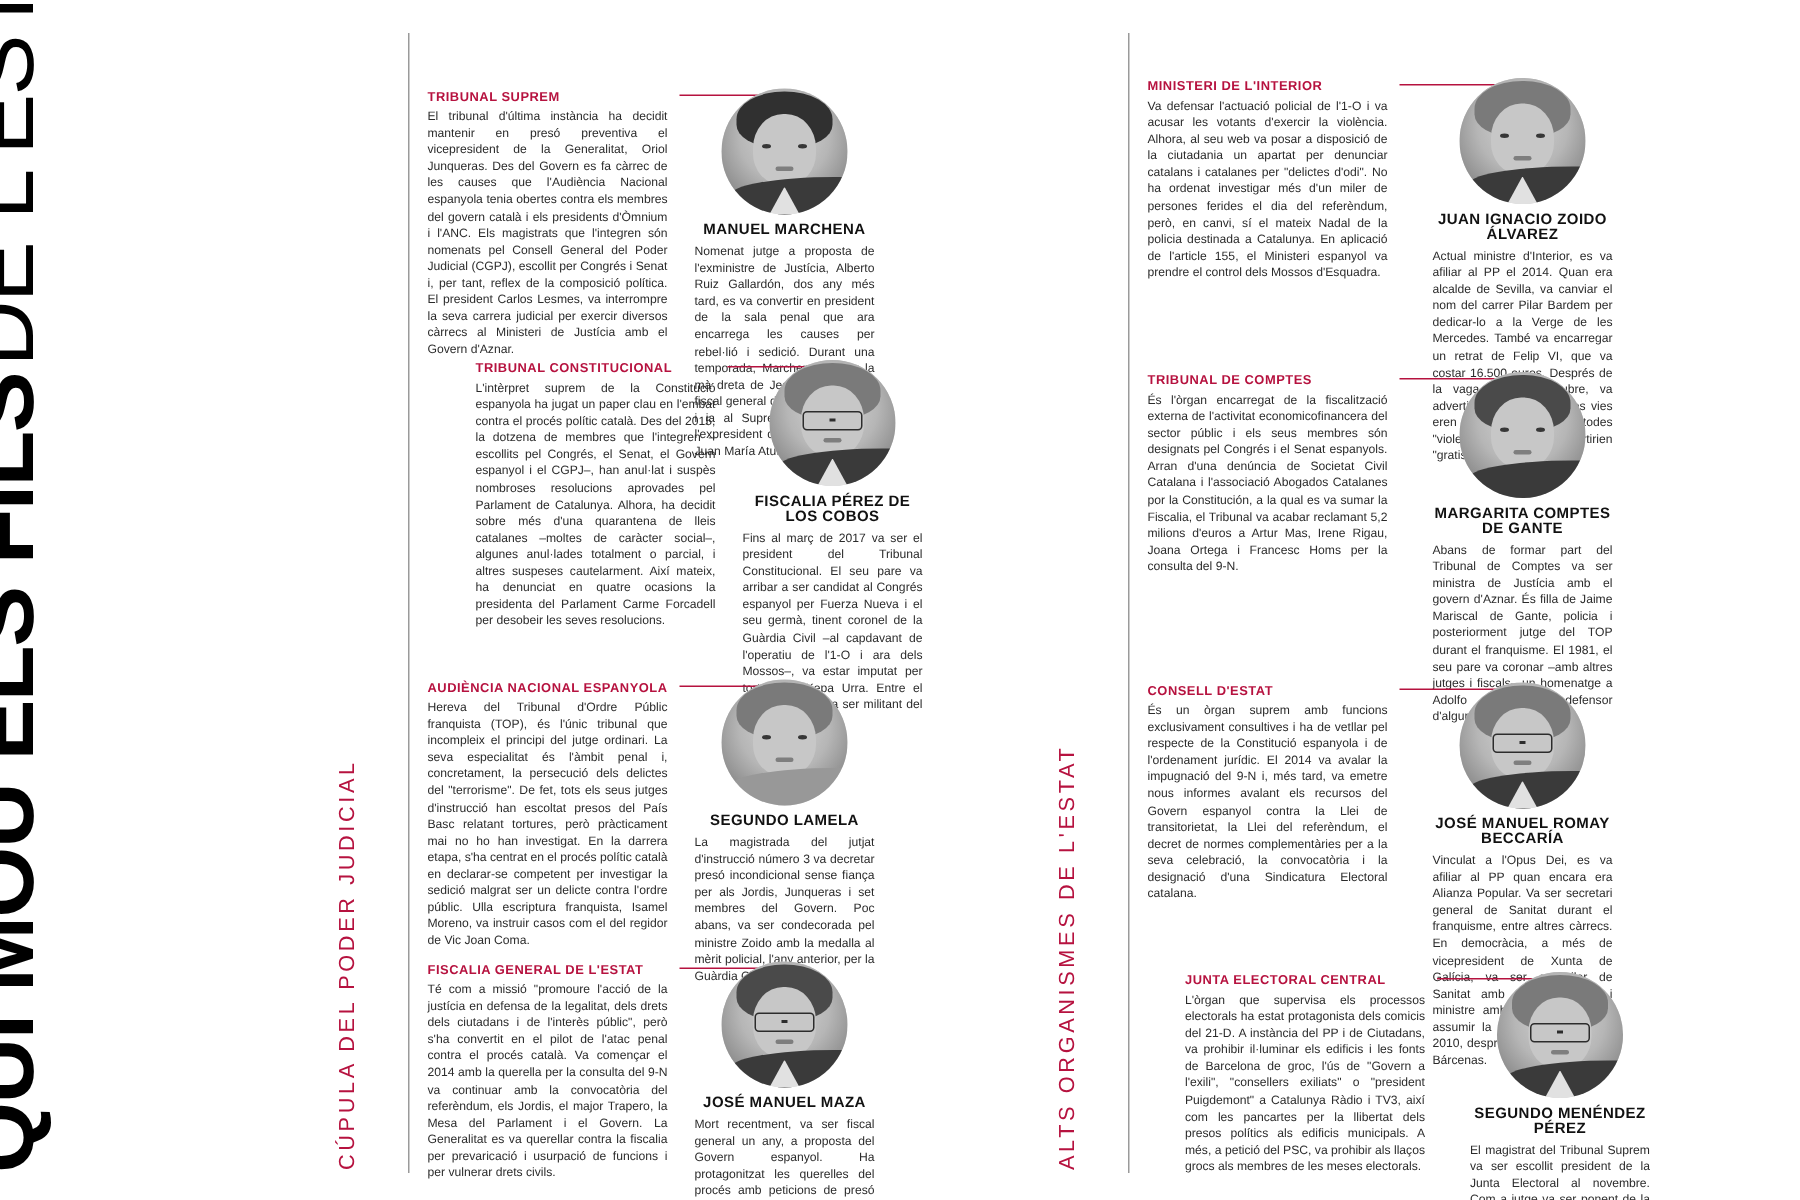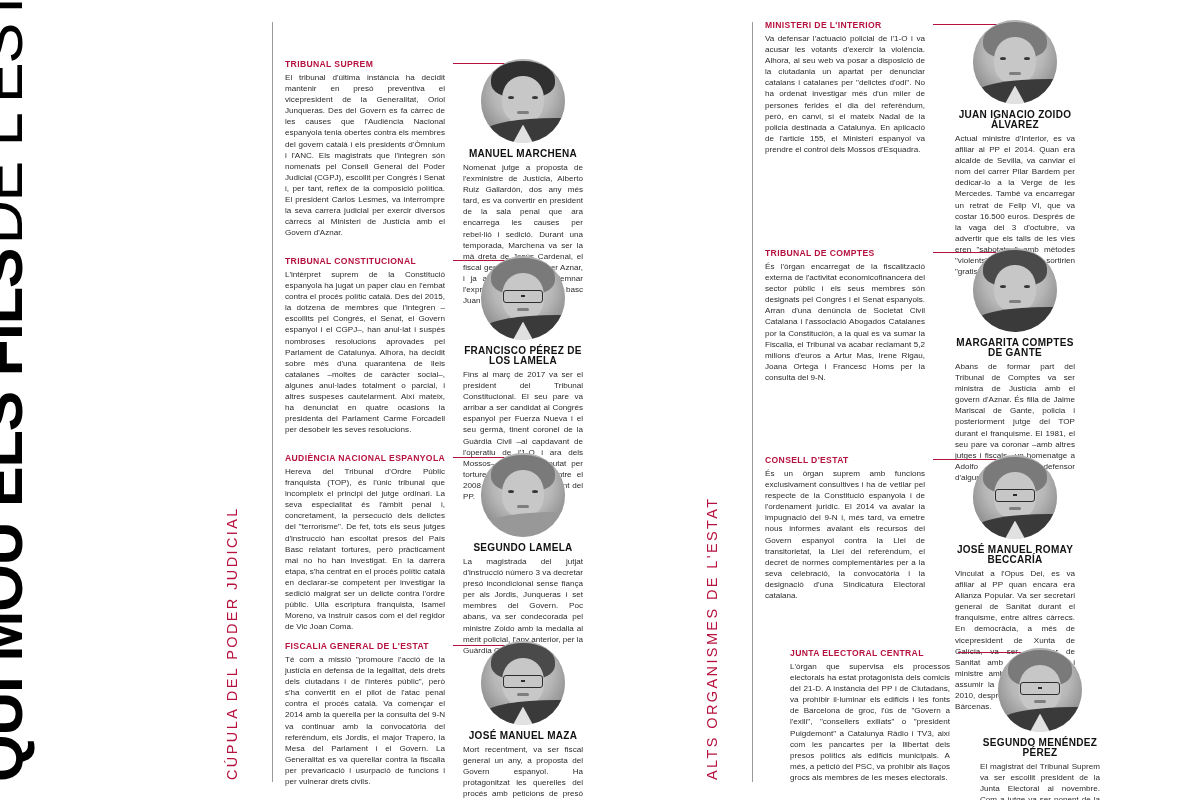--- a/index.html
+++ b/index.html
@@ -280,36 +280,36 @@
             <div class="mouth"></div>
             <div class="body"></div>
             <div class="collar"></div>
           </div>
         </div>
         <div class="person-name">MANUEL MARCHENA</div>
         <div class="person-body">Nomenat jutge a proposta de l'exministre de Justícia, Alberto Ruiz Gallardón, dos any més tard, es va convertir en president de la sala penal que ara encarrega les causes per rebel·lió i sedició. Durant una temporada, Marchena va ser la mà dreta de Jesús Cardenal, el fiscal general designat per Aznar, i ja al Suprem va condemnar l'expresident del Parlament basc Juan María Atutxa.</div>
       </div>
     </div>
 
-    <div class="entry" style="top:256px;">
+    <div class="entry" style="top:240px;margin-left:32px;">
       <div class="rule"></div>
       <div class="headline">TRIBUNAL CONSTITUCIONAL</div>
       <div class="body">L'intèrpret suprem de la Constitució espanyola ha jugat un paper clau en l'embat contra el procés polític català. Des del 2015, la dotzena de membres que l'integren –escollits pel Congrés, el Senat, el Govern espanyol i el CGPJ–, han anul·lat i suspès nombroses resolucions aprovades pel Parlament de Catalunya. Alhora, ha decidit sobre més d'una quarantena de lleis catalanes –moltes de caràcter social–, algunes anul·lades totalment o parcial, i altres suspeses cautelarment. Així mateix, ha denunciat en quatre ocasions la presidenta del Parlament Carme Forcadell per desobeir les seves resolucions.</div>
       <div class="portrait-wrap">
         <div class="portrait">
           <div class="face">
             <div class="hair light"></div>
             <div class="skin"></div>
             <div class="glasses"></div>
             <div class="mouth"></div>
             <div class="body"></div>
             <div class="collar"></div>
           </div>
         </div>
-        <div class="person-name">FRANCISCO PÉREZ DE LOS LAMELA</div>
+        <div class="person-name">FISCALIA PÉREZ DE LOS COBOS</div>
         <div class="person-body">Fins al març de 2017 va ser el president del Tribunal Constitucional. El seu pare va arribar a ser candidat al Congrés espanyol per Fuerza Nueva i el seu germà, tinent coronel de la Guàrdia Civil –al capdavant de l'operatiu de l'1-O i ara dels Mossos–, va estar imputat per tortures a Kepa Urra. Entre el 2008 i el 2013 va ser militant del PP.</div>
       </div>
     </div>
 
     <div class="entry" style="top:453px;">
       <div class="rule"></div>
       <div class="headline">AUDIÈNCIA NACIONAL ESPANYOLA</div>
       <div class="body">Hereva del Tribunal d'Ordre Públic franquista (TOP), és l'únic tribunal que incompleix el principi del jutge ordinari. La seva especialitat és l'àmbit penal i, concretament, la persecució dels delictes del "terrorisme". De fet, tots els seus jutges d'instrucció han escoltat presos del País Basc relatant tortures, però pràcticament mai no ho han investigat. En la darrera etapa, s'ha centrat en el procés polític català en declarar-se competent per investigar la sedició malgrat ser un delicte contra l'ordre públic. Ulla escriptura franquista, Isamel Moreno, va instruir casos com el del regidor de Vic Joan Coma.</div>
       <div class="portrait-wrap">
         <div class="portrait">
@@ -344,21 +344,21 @@
         </div>
         <div class="person-name">JOSÉ MANUEL MAZA</div>
         <div class="person-body">Mort recentment, va ser fiscal general un any, a proposta del Govern espanyol. Ha protagonitzat les querelles del procés amb peticions de presó preventiva. També ha estat el primer fiscal reprovat en democràcia –excepte pel PP– en relació amb el cas Lezo.</div>
       </div>
     </div>
 
   </div>
 
   <div class="col" id="col-right">
 
-    <div class="entry portrait-right" style="top:20px;">
+    <div class="entry portrait-right" style="top:52px;">
       <div class="rule"></div>
       <div class="headline">MINISTERI DE L'INTERIOR</div>
       <div class="body">Va defensar l'actuació policial de l'1-O i va acusar les votants d'exercir la violència. Alhora, al seu web va posar a disposició de la ciutadania un apartat per denunciar catalans i catalanes per "delictes d'odi". No ha ordenat investigar més d'un miler de persones ferides el dia del referèndum, però, en canvi, sí el mateix Nadal de la policia destinada a Catalunya. En aplicació de l'article 155, el Ministeri espanyol va prendre el control dels Mossos d'Esquadra.</div>
       <div class="portrait-wrap">
         <div class="portrait">
           <div class="face">
             <div class="hair light"></div>
             <div class="skin"></div>
             <div class="eye l"></div>
               <div class="eye r"></div>

